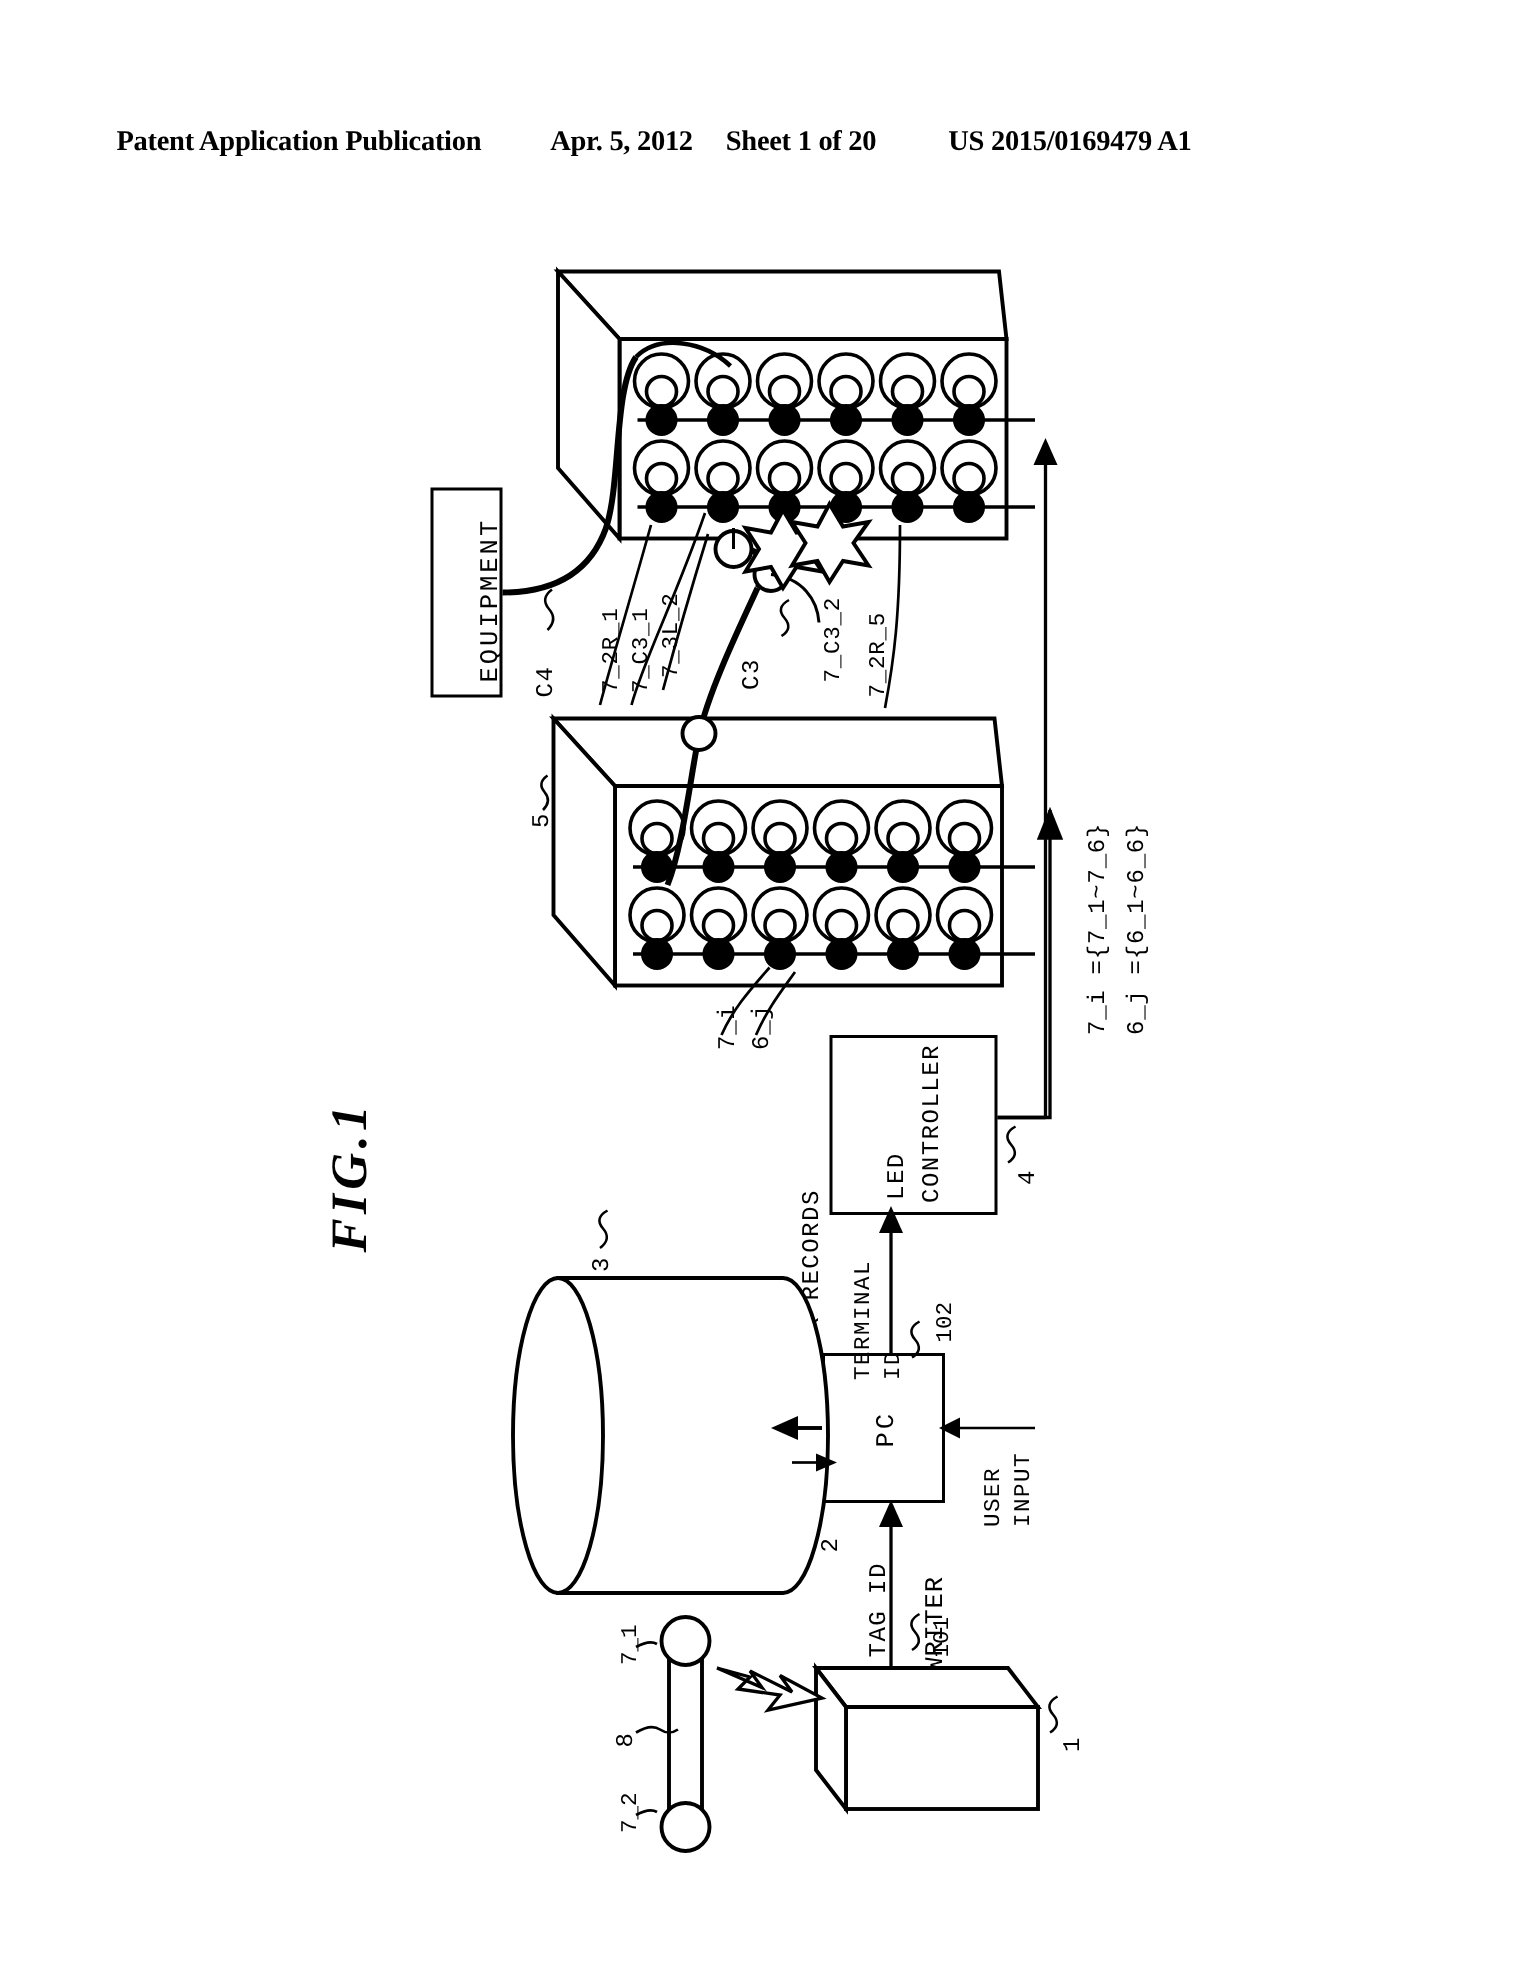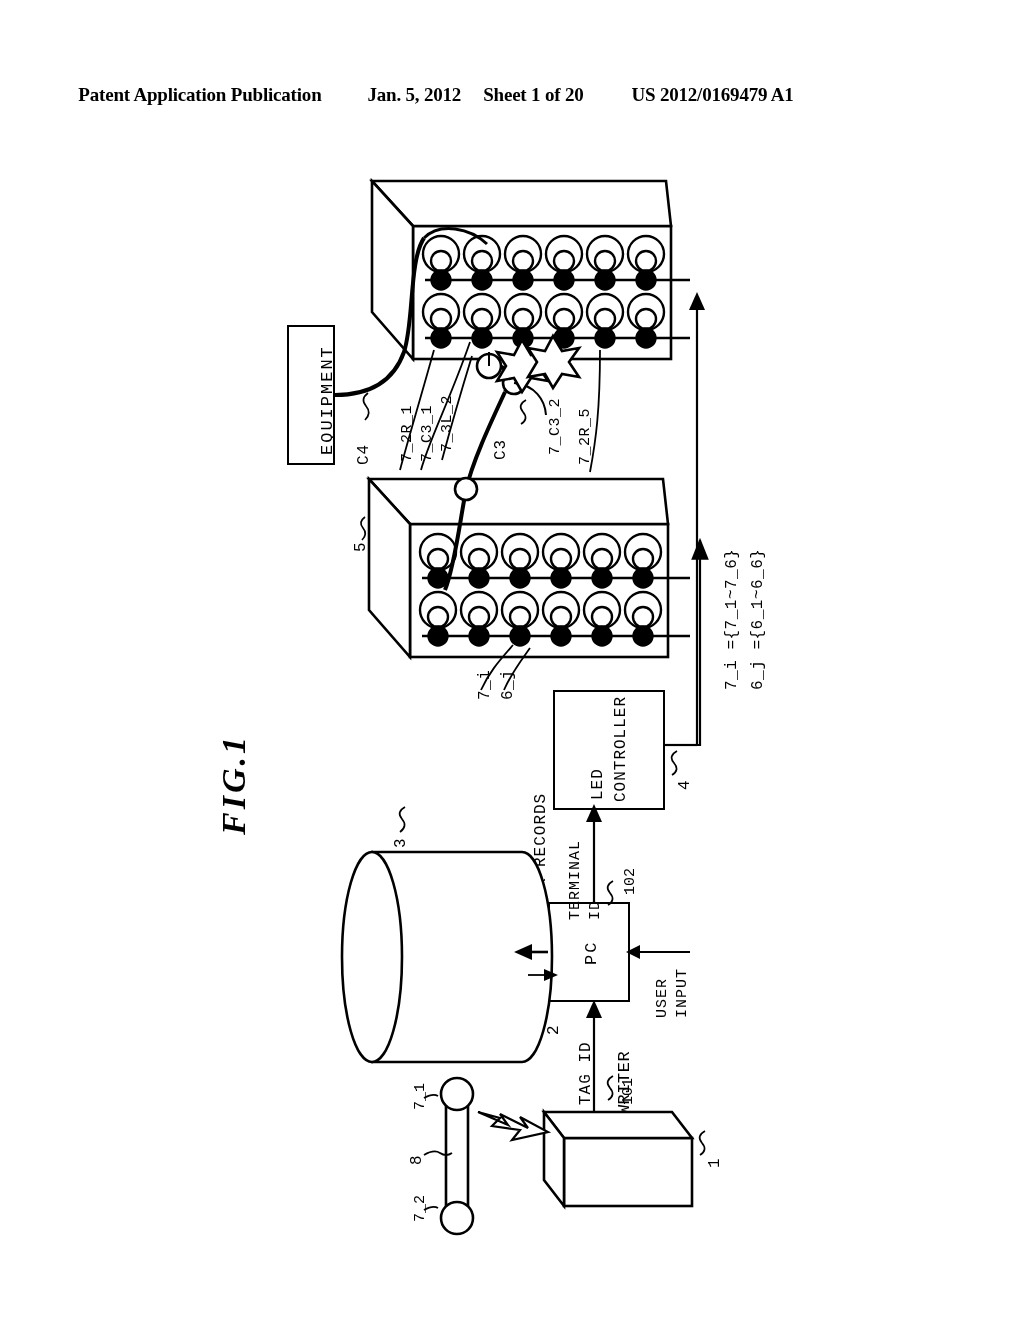--- a/index.html
+++ b/index.html
@@ -86,23 +86,23 @@
     white-space: nowrap;
   }
 </style>
 </head>
 <body>
 
 <div id="page">
 
   <div id="pub-header">
     <span class="h-title">Patent Application Publication</span>
-    <span class="h-date">Jan. 5, 2012</span>
+    <span class="h-date">Apr. 5, 2012</span>
     <span class="h-sheet">Sheet 1 of 20</span>
-    <span class="h-num">US 2012/0169479 A1</span>
+    <span class="h-num">US 2015/0169479 A1</span>
   </div>
 
   <div class="figtitle" style="left:215px; top:835px;">FIG.1</div>
 
   <div class="box2d" style="left:287px; top:325px; width:48px; height:140px;"></div>
   <div class="boxlabel" style="left:318px; top:455px; font-size:17px; letter-spacing:2px;">EQUIPMENT</div>
 
   <div></div>
   <div class="boxlabel" style="left:386px; top:300px; font-size:15px; letter-spacing:1.5px;">CONTROL</div>
   <div class="boxlabel" style="left:404px; top:295px; font-size:15px; letter-spacing:1.5px;">PANEL</div>

